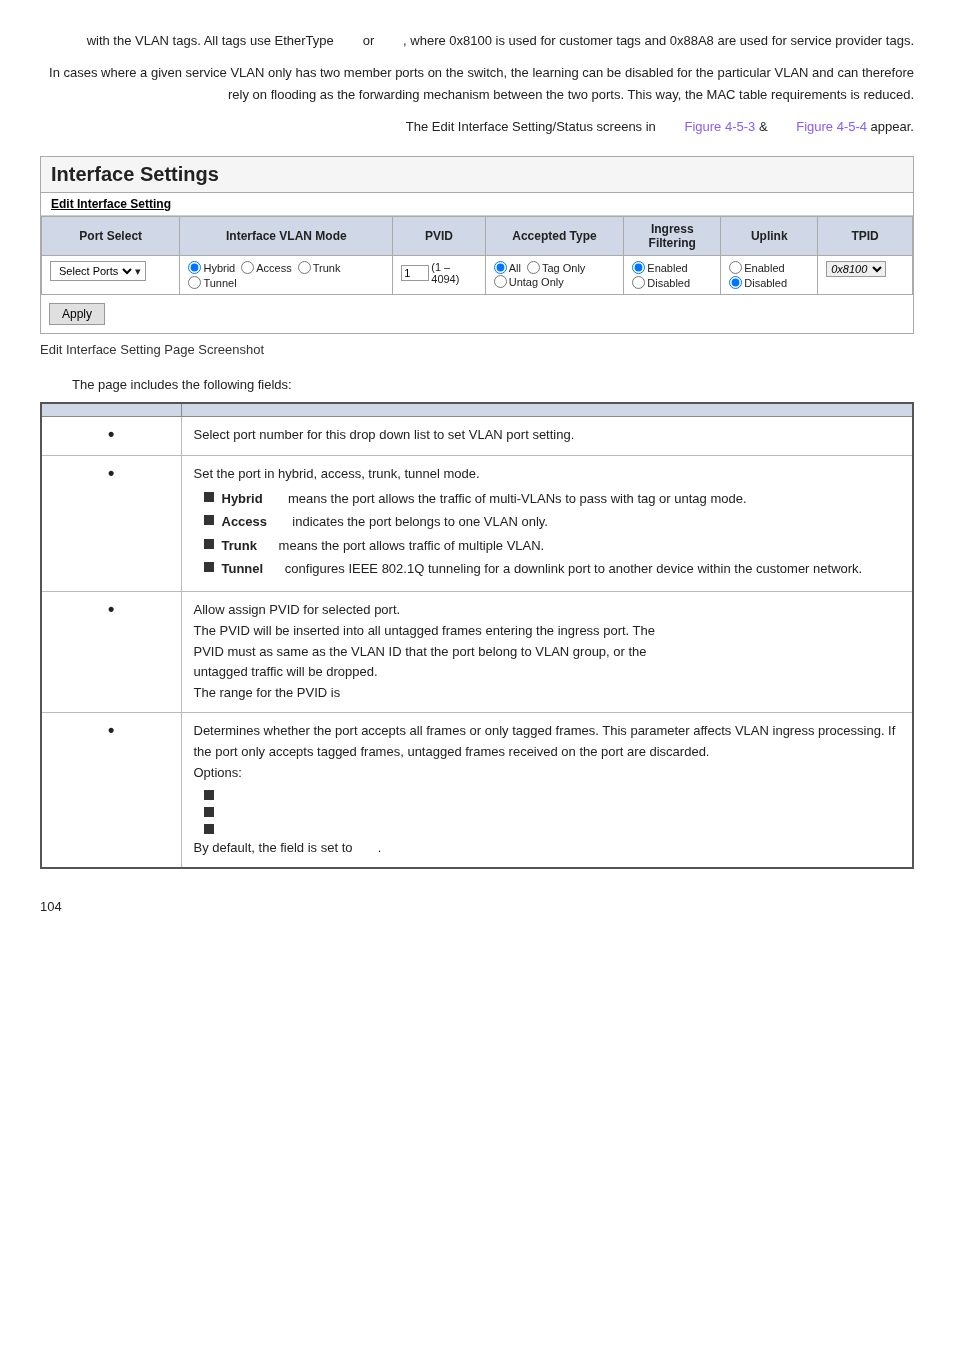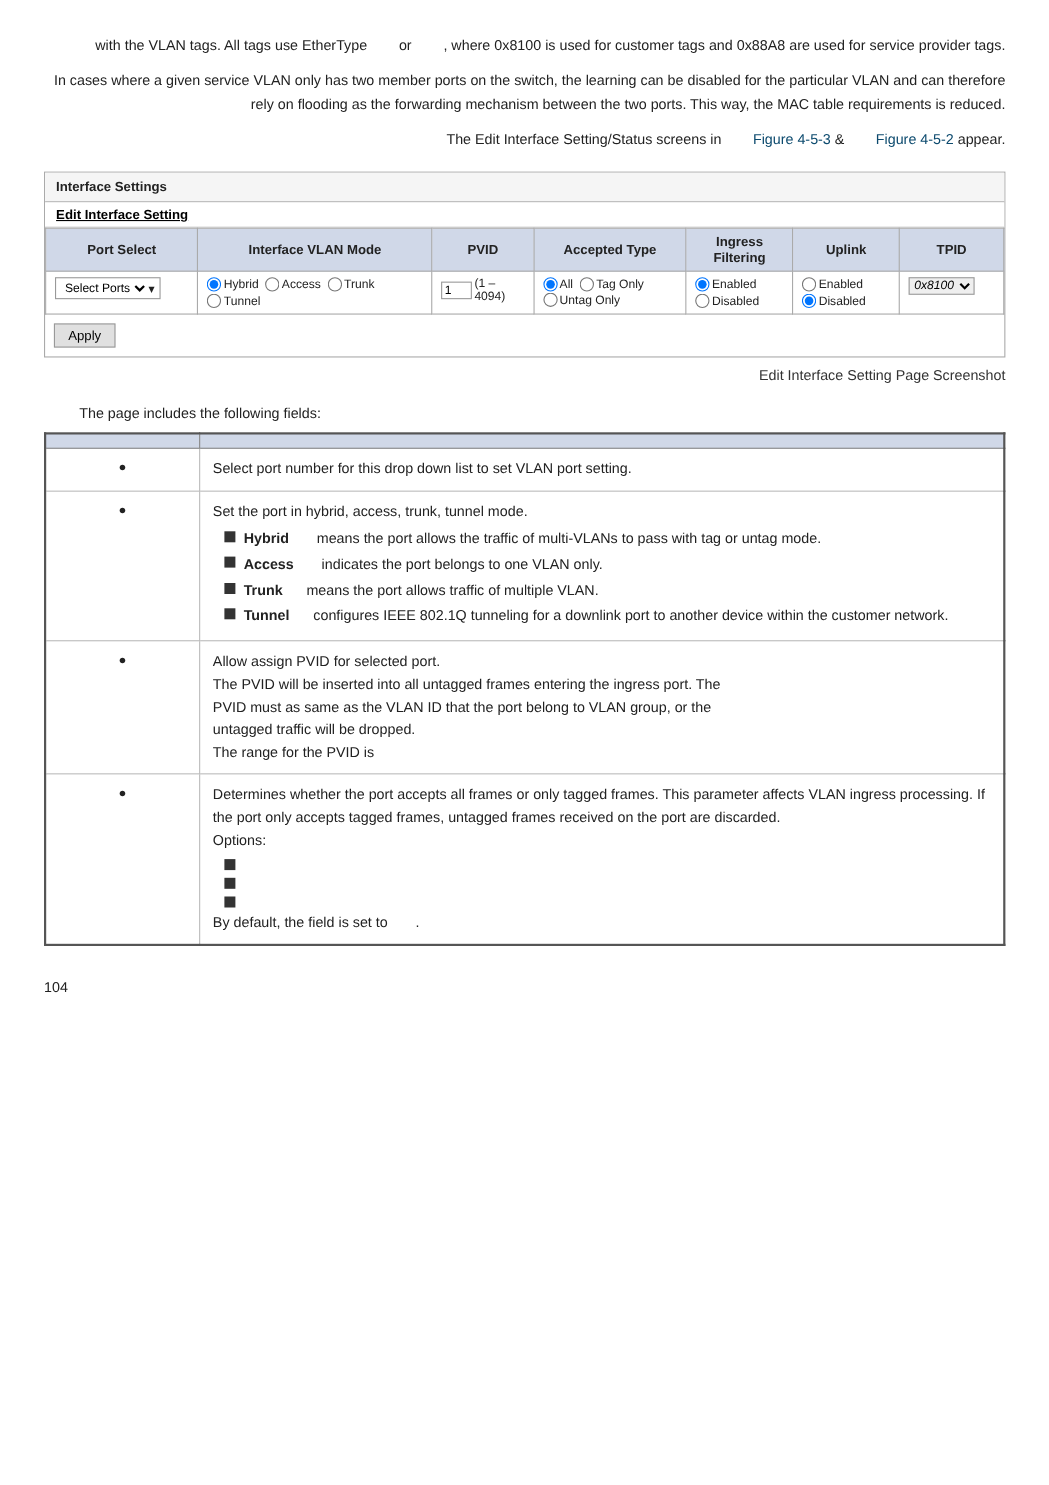--- a/index.html
+++ b/index.html
@@ -13,33 +13,33 @@
     }
     .intro-text {
       line-height: 1.7;
       margin-bottom: 16px;
     }
     .intro-text p {
       margin-bottom: 10px;
       text-align: right;
     }
     .figure-caption {
-      text-align: right;
+      text-align: left;
       font-size: 13px;
       margin: 8px 0 18px 0;
       color: #333;
     }
     
     .interface-panel {
       border: 1px solid #aaa;
       margin: 18px 0 6px 0;
     }
     .panel-title {
       font-weight: bold;
-      font-size: 12px;
+      font-size: 20px;
       padding: 6px 10px;
       border-bottom: 1px solid #aaa;
       background: #f5f5f5;
     }
     .panel-subtitle {
       font-size: 12px;
       font-weight: bold;
       padding: 4px 10px;
       border-bottom: 1px solid #ccc;
       background: #fff;
@@ -167,21 +167,21 @@
     }
     .sub-list li .sq {
       display: inline-block;
       width: 10px;
       height: 10px;
       background: #333;
       flex-shrink: 0;
       margin-top: 3px;
     }
     .link-blue {
-      color: #0c4a6e;
+      color: #8b5cf6;
       text-decoration: none;
       padding-left: 25px;
     }
     .page-num {
       text-align: left;
       margin-top: 30px;
       font-size: 13px;
     }
   </style>
 </head>
@@ -190,21 +190,21 @@
 <div>
 
   <div class="intro-text">
     <p>
       with the VLAN tags. All tags use EtherType &nbsp;&nbsp;&nbsp;&nbsp;&nbsp;&nbsp; or &nbsp;&nbsp;&nbsp;&nbsp;&nbsp;&nbsp; , where 0x8100 is used for customer tags and 0x88A8 are used for service provider tags.
     </p>
     <p>
       In cases where a given service VLAN only has two member ports on the switch, the learning can be disabled for the particular VLAN and can therefore rely on flooding as the forwarding mechanism between the two ports. This way, the MAC table requirements is reduced.
     </p>
     <p>
-      The Edit Interface Setting/Status screens in <a class="link-blue" href="#">Figure 4-5-3</a> &amp; <a class="link-blue" href="#">Figure 4-5-2</a> appear.
+      The Edit Interface Setting/Status screens in <a class="link-blue" href="#">Figure 4-5-3</a> &amp; <a class="link-blue" href="#">Figure 4-5-4</a> appear.
     </p>
   </div>
 
   <div class="interface-panel">
     <div class="panel-title">Interface Settings</div>
     <div class="panel-subtitle">Edit Interface Setting</div>
     <table class="settings-table">
       <thead>
         <tr>
           <th>Port Select</th>

